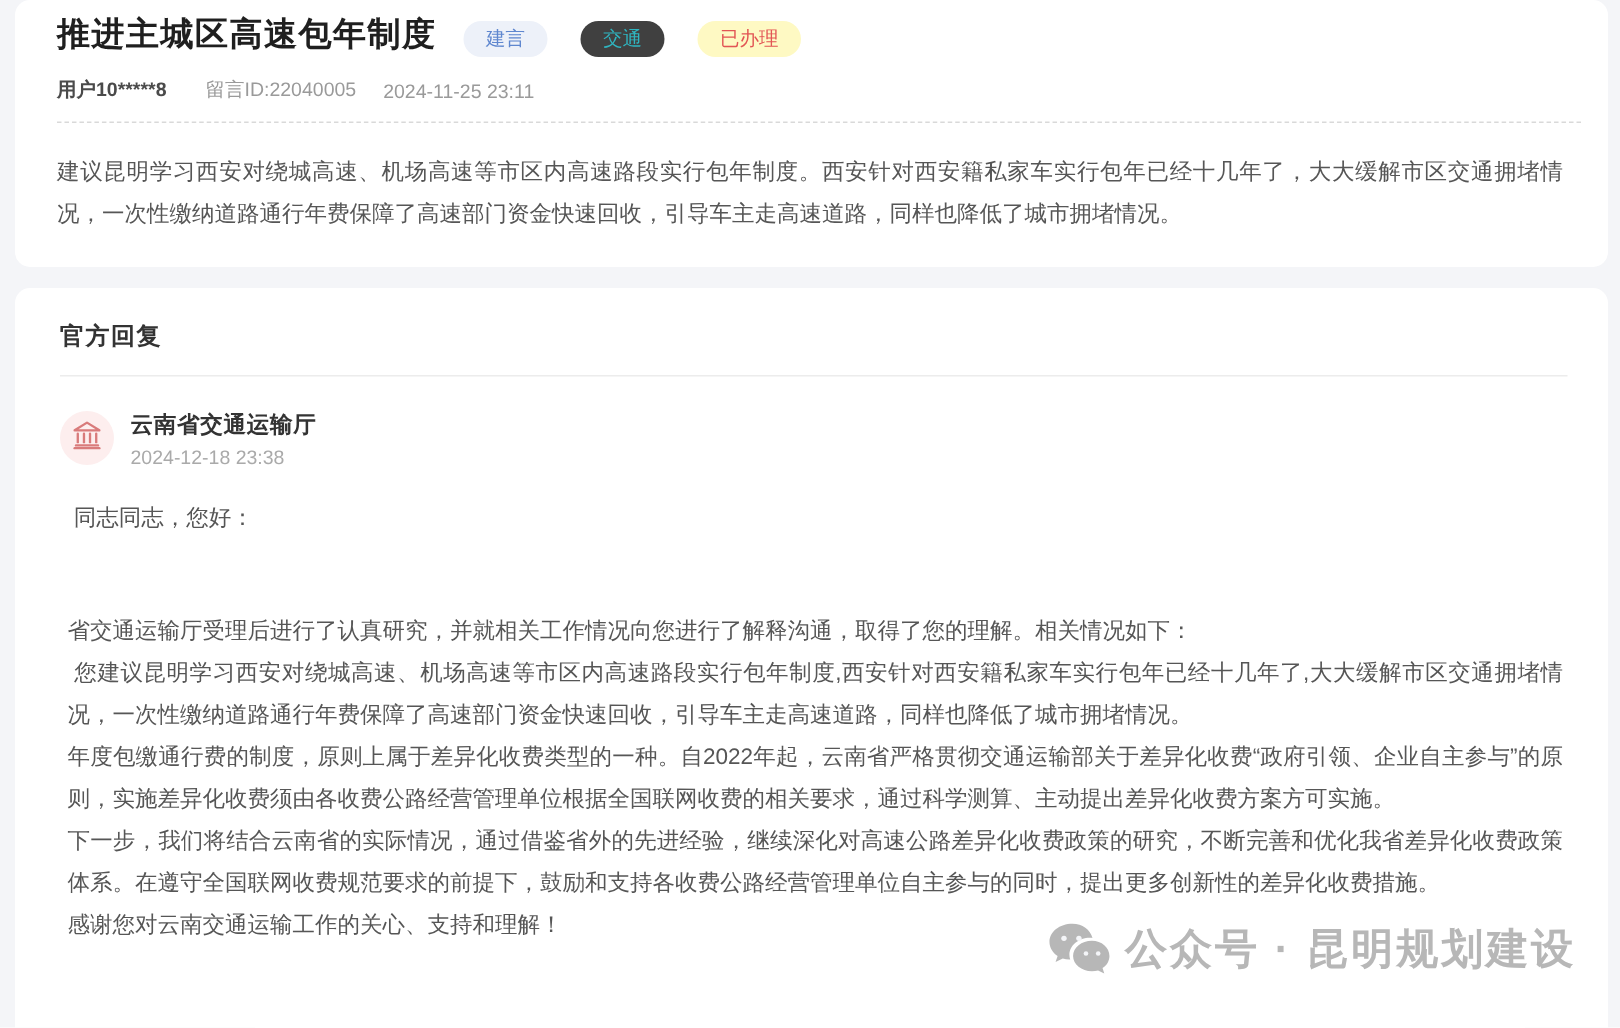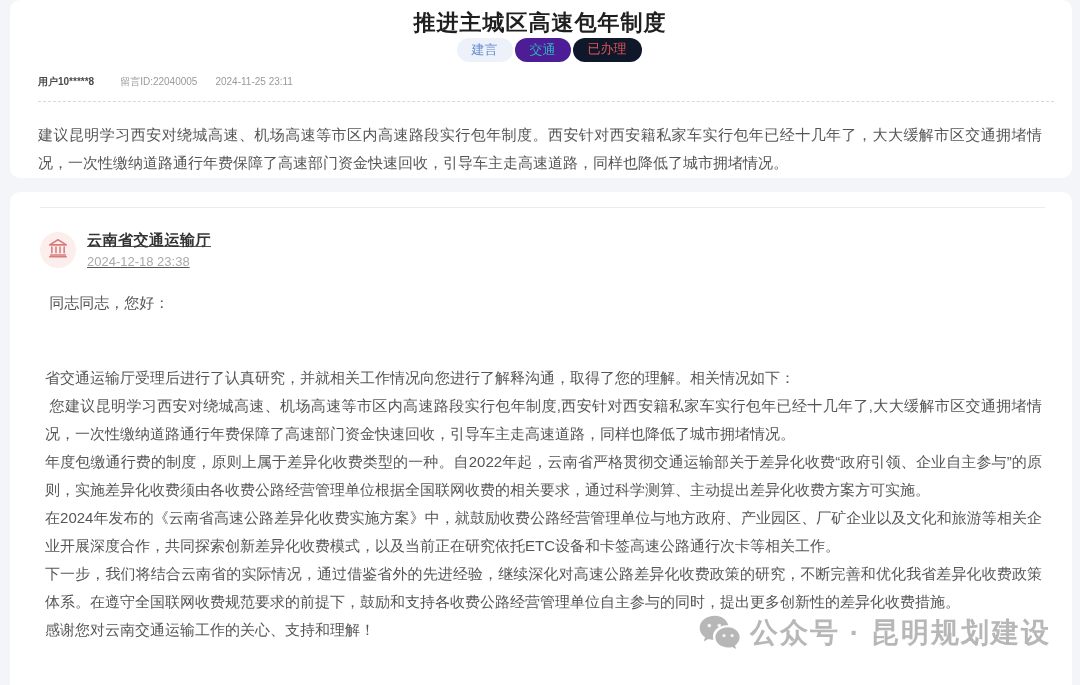--- a/index.html
+++ b/index.html
@@ -9,41 +9,41 @@
     background:#f4f5f8;
     overflow:hidden;
     font-family:"Liberation Sans","DejaVu Sans",sans-serif;
     color:#555;
   }
   .card { position:absolute; left:10px; right:8px; background:#fff; border-radius:10px; }
   .card-question { top:0; height:178px; }
   .card-reply { top:192px; height:560px; }
 
   
-  .title-row { padding:8px 30px 0 28px; display:flex; align-items:center;flex-direction:column; }
+  .title-row { padding:8px 30px 0 28px; display:flex; align-items:flex-end; }
   .page-title { font-size:22px; font-weight:bold; color:#1f1f1f; letter-spacing:1px; }
-  .tags { display:flex; align-items:center; margin-left:18px; gap:2px; }
+  .tags { display:flex; align-items:center; margin-left:18px; gap:22px; }
   .tag { font-size:13px; padding:4px 15px; border-radius:13px; line-height:1.2; }
   .tag-suggestion { background:#edf1f9; color:#5f87cf; }
-  .tag-traffic    { background:#4c1d95; color:#2fb5c0; }
-  .tag-done       { background:#0f172a; color:#e25555;font-family:Liberation Mono, monospace; }
+  .tag-traffic    { background:#404040; color:#2fb5c0; }
+  .tag-done       { background:#fef9c3; color:#e25555; }
 
-  .meta-row { margin:13px 30px 0 28px; display:flex; align-items:center; font-size:10px; color:#9a9a9a; }
+  .meta-row { margin:13px 30px 0 28px; display:flex; align-items:center; font-size:13px; color:#9a9a9a; }
   .meta-user { color:#4a4a4a; font-weight:bold; margin-right:26px; }
   .meta-id { margin-right:18px; }
 
   .dashed-divider { margin:12px 18px 0 28px; border-top:1px dashed #d9d9d9; }
 
   .question-body { margin:19px 30px 0 28px; font-size:15px; line-height:28px; color:#565656; text-align:justify; }
 
   
   .reply-section-title { padding:22px 0 0 30px; font-size:16px; font-weight:bold; color:#333; letter-spacing:1px; }
   .reply-divider { margin:15px 27px 0 30px; border-top:1px solid #ececec; }
 
-  .profile-row { margin:23px 0 15px 30px; display:flex; align-items:center;text-decoration:underline; }
+  .profile-row { margin:23px 0 15px 30px; display:flex; align-items:flex-start; }
   .avatar { width:36px; height:36px; border-radius:50%; background:#fdeeee; display:flex; align-items:center; justify-content:center; flex:0 0 36px; }
   .profile-info { margin-left:11px; }
   .dept-name { font-size:15px; font-weight:bold; color:#333; letter-spacing:0.5px; }
   .reply-date { margin-top:4px; font-size:13px; color:#aaa; }
 
   .reply-body { margin:20px 30px 0 35px; font-size:15px; line-height:28px; color:#565656; text-align:justify; }
   .reply-body p { white-space:pre-wrap; margin:0; }
   .reply-greeting { margin-bottom:47px !important; }
 
   
@@ -69,20 +69,21 @@
     <span class="meta-id">留言ID:22040005</span>
     <span class="meta-date">2024-11-25 23:11</span>
   </div>
 
   <div class="dashed-divider"></div>
 
   <p class="question-body">建议昆明学习西安对绕城高速、机场高速等市区内高速路段实行包年制度。西安针对西安籍私家车实行包年已经十几年了，大大缓解市区交通拥堵情况，一次性缴纳道路通行年费保障了高速部门资金快速回收，引导车主走高速道路，同样也降低了城市拥堵情况。</p>
 </section>
 
 <section class="card card-reply">
+  <h2 class="reply-section-title">官方回复</h2>
   <div class="reply-divider"></div>
 
   <div class="profile-row">
     <div class="avatar">
       <span>
         <svg width="22" height="22" viewBox="0 0 24 24" fill="none" stroke="#d97b7b" stroke-width="1.7" stroke-linecap="round" stroke-linejoin="round">
           <path d="M12 3 L21 8.6 H3 Z"></path>
           <path d="M5.3 11 V17.2"></path>
           <path d="M9.8 11 V17.2"></path>
           <path d="M14.2 11 V17.2"></path>
@@ -96,21 +97,20 @@
       <div class="dept-name">云南省交通运输厅</div>
       <div class="reply-date">2024-12-18 23:38</div>
     </div>
   </div>
 
   <div class="reply-body">
     <p class="reply-greeting"> 同志同志，您好：</p>
     <p>省交通运输厅受理后进行了认真研究，并就相关工作情况向您进行了解释沟通，取得了您的理解。相关情况如下：</p>
     <p> 您建议昆明学习西安对绕城高速、机场高速等市区内高速路段实行包年制度,西安针对西安籍私家车实行包年已经十几年了,大大缓解市区交通拥堵情况，一次性缴纳道路通行年费保障了高速部门资金快速回收，引导车主走高速道路，同样也降低了城市拥堵情况。</p>
     <p>年度包缴通行费的制度，原则上属于差异化收费类型的一种。自2022年起，云南省严格贯彻交通运输部关于差异化收费“政府引领、企业自主参与”的原则，实施差异化收费须由各收费公路经营管理单位根据全国联网收费的相关要求，通过科学测算、主动提出差异化收费方案方可实施。</p>
-    <p>在2024年发布的《云南省高速公路差异化收费实施方案》中，就鼓励收费公路经营管理单位与地方政府、产业园区、厂矿企业以及文化和旅游等相关企业开展深度合作，共同探索创新差异化收费模式，以及当前正在研究依托ETC设备和卡签高速公路通行次卡等相关工作。</p>
     <p>下一步，我们将结合云南省的实际情况，通过借鉴省外的先进经验，继续深化对高速公路差异化收费政策的研究，不断完善和优化我省差异化收费政策体系。在遵守全国联网收费规范要求的前提下，鼓励和支持各收费公路经营管理单位自主参与的同时，提出更多创新性的差异化收费措施。</p>
     <p>感谢您对云南交通运输工作的关心、支持和理解！</p>
   </div>
 </section>
 
 <div class="watermark">
   <span>
     <svg class="wechat-svg" viewBox="0 0 48 42">
       <g fill="#b7b7b7">
         <path d="M18.5 2 C8.8 2 1.5 8 1.5 15.4 c0 4.2 2.3 7.8 6 10.3 l-1.5 4.6 5.3-2.7 c1.9 0.6 3.5 0.9 5.5 0.8 -0.4-1.1-0.6-2.2-0.6-3.4 0-7 6.8-12.6 15.2-12.6 0.6 0 1.2 0 1.8 0.1 C31.6 6.4 25.7 2 18.5 2 Z"></path>

